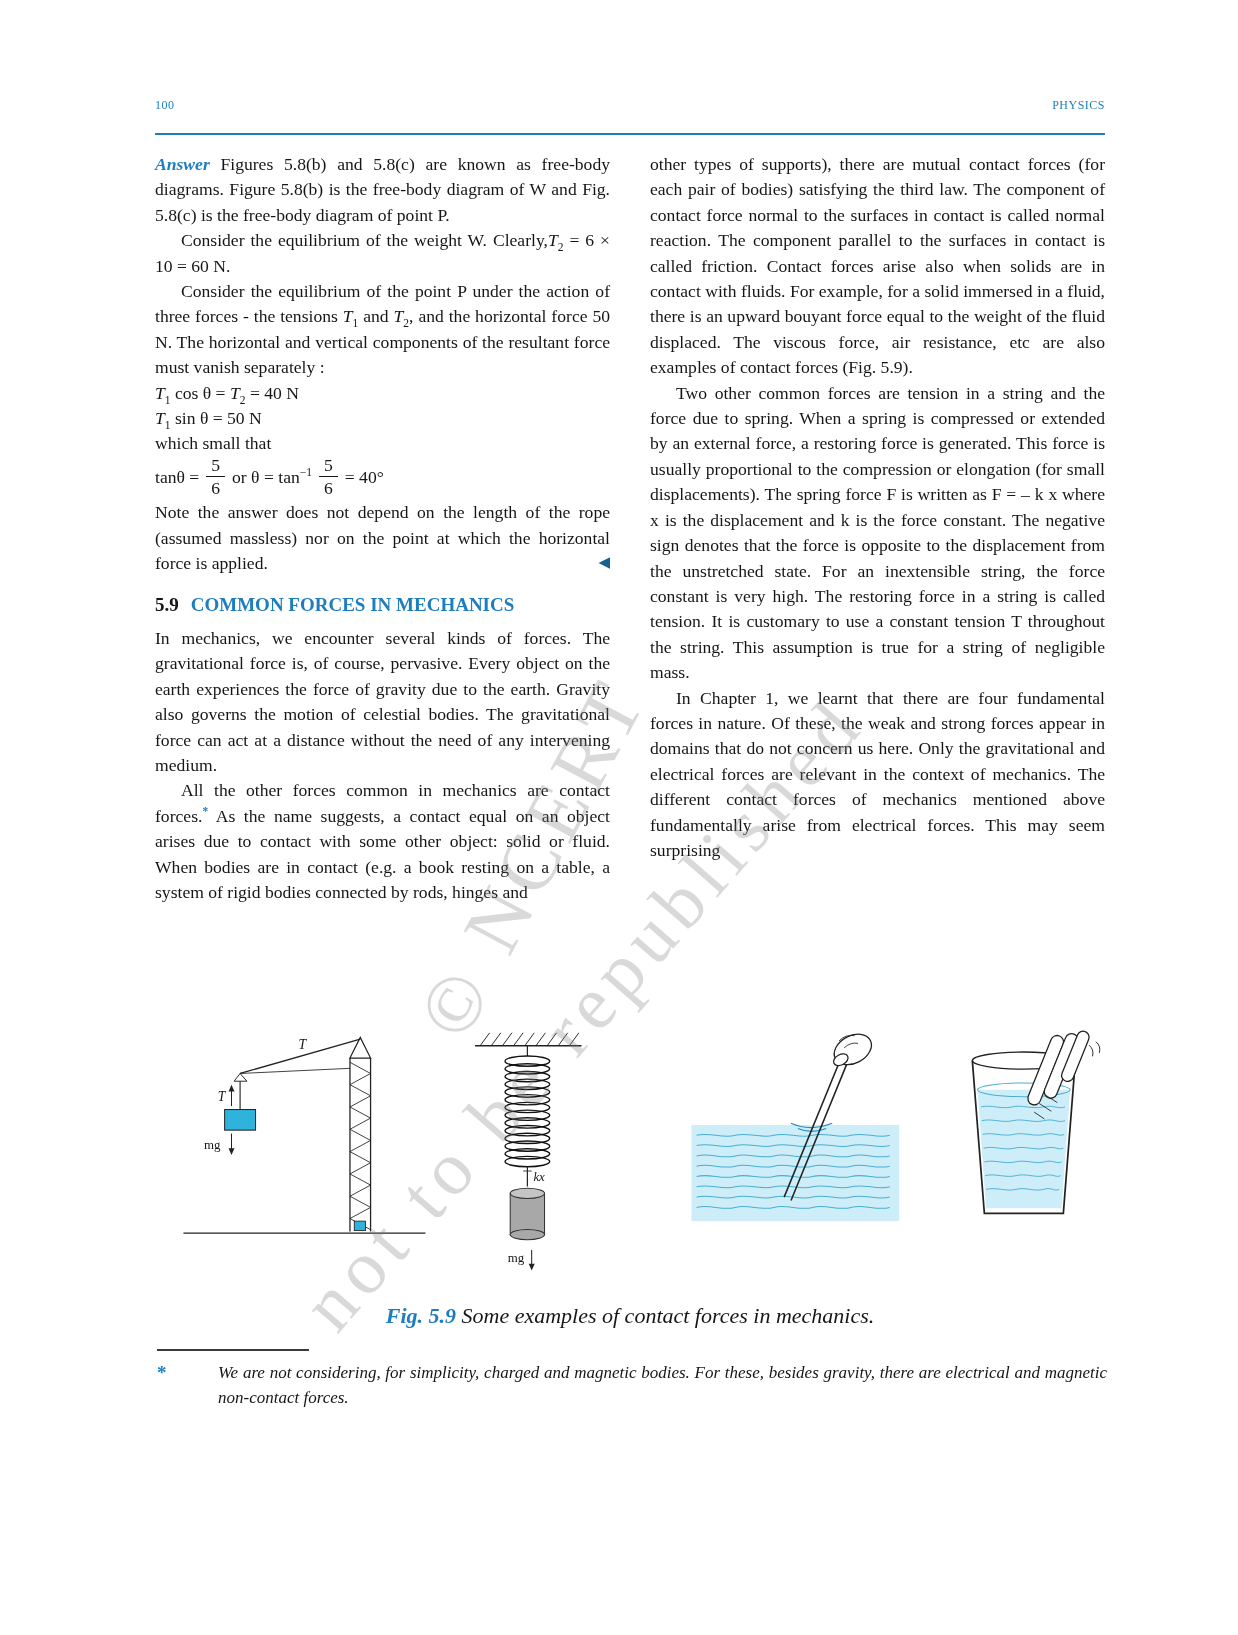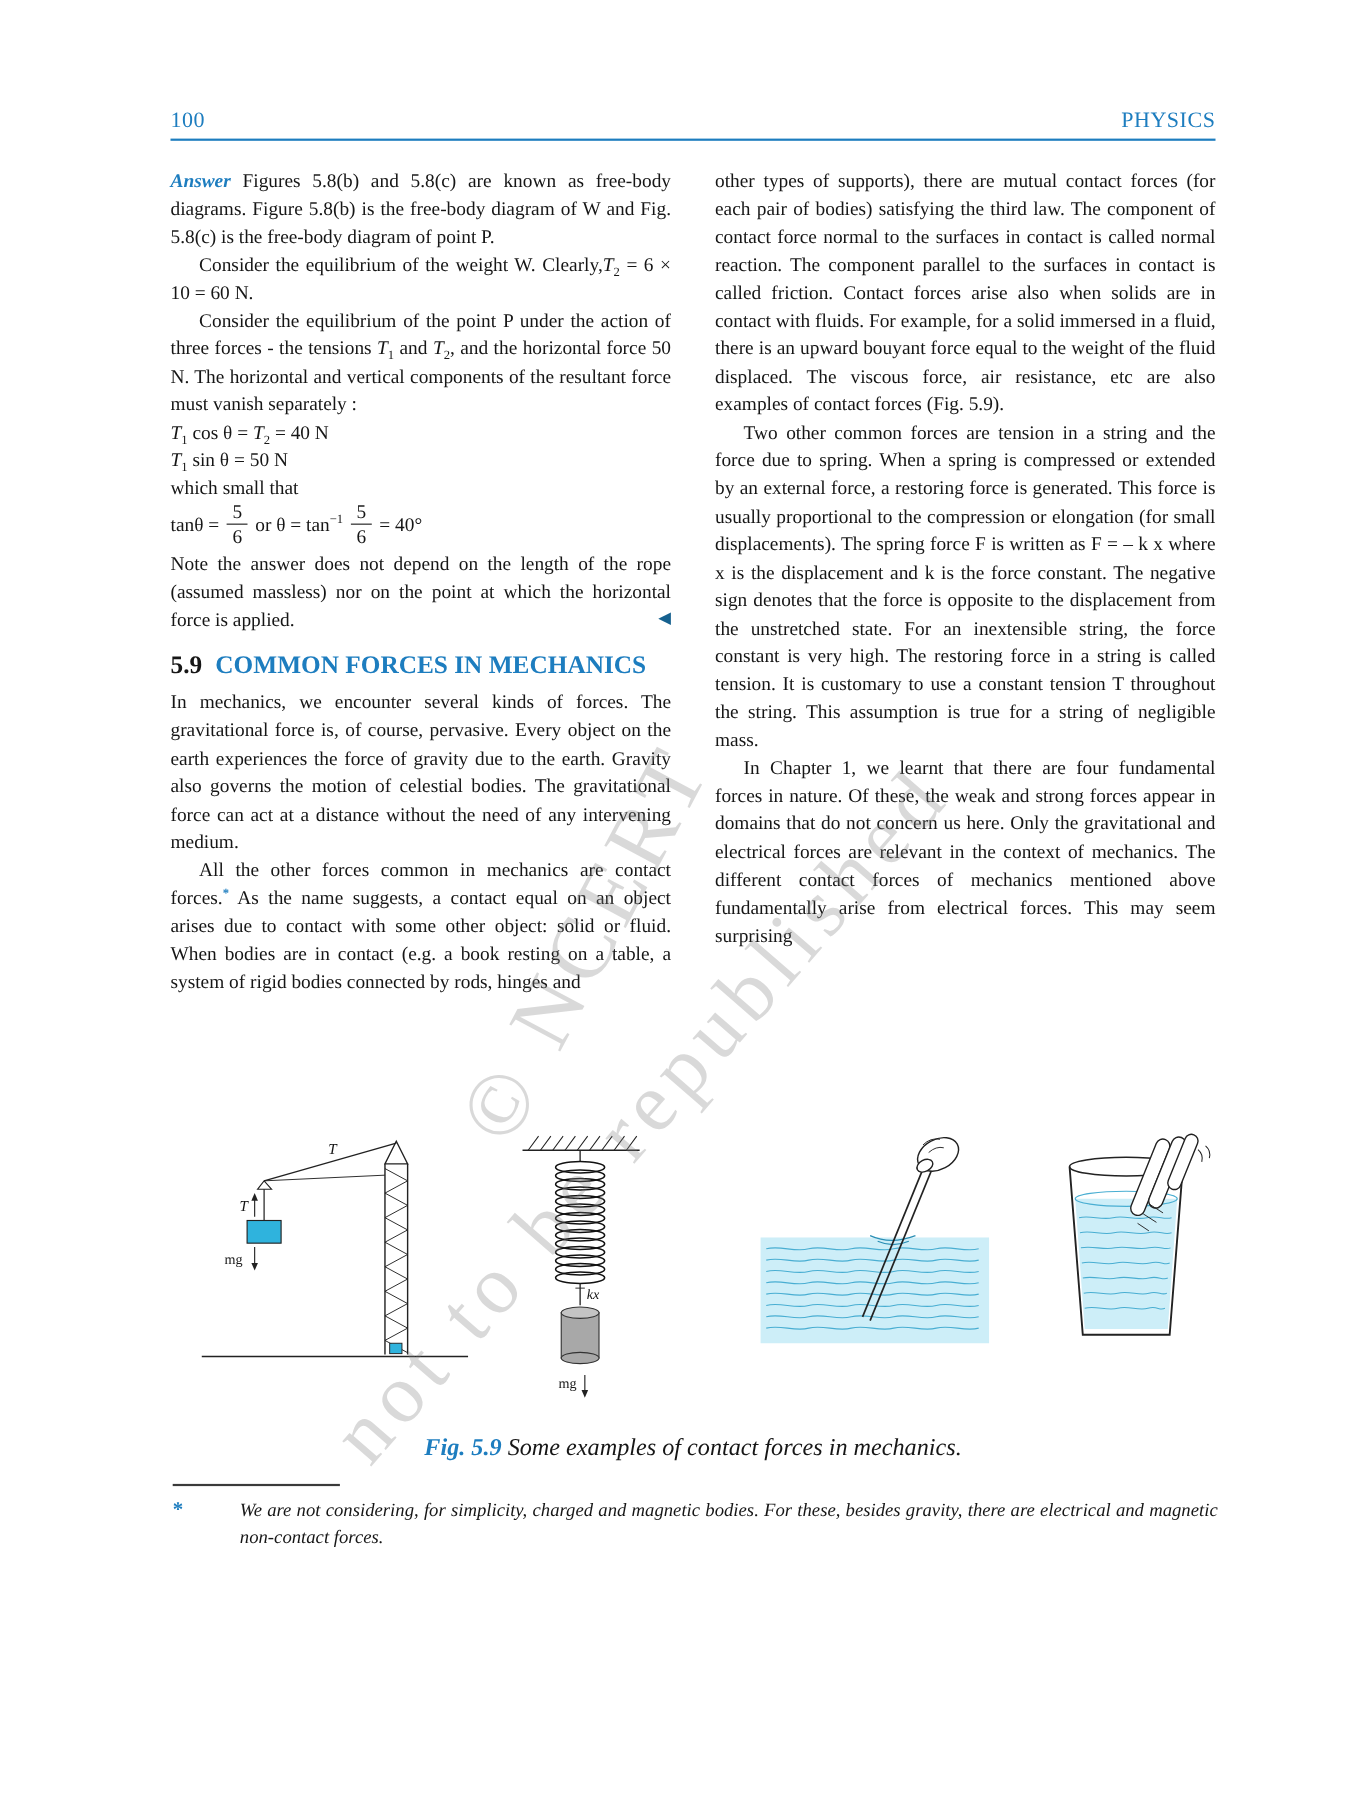--- a/index.html
+++ b/index.html
@@ -23,22 +23,22 @@
     position:absolute; white-space:nowrap; pointer-events:none; z-index:3;
     color:rgba(130,130,130,0.30); letter-spacing:8px;
     transform-origin:0 0; font-size:80px; font-family:"Liberation Serif", serif;
   }
   .wm1{left:400px; top:1010px; transform:rotate(-62deg);}
   .wm2{left:285px; top:1290px; transform:rotate(-49deg); font-size:76px;}
   
   .header{
     position:absolute; left:155px; top:98px; width:950px; z-index:2;
     display:flex; justify-content:space-between; align-items:center;
-    border-bottom:2.5px solid var(--accent); padding-bottom:5px;
-    color:var(--accent); font-size:20px; letter-spacing:0.5px;
+    border-bottom:2.5px solid var(--accent); padding-bottom:20px;
+    color:var(--accent); font-size:12px; letter-spacing:0.5px;
   }
   
   .columns{
     position:absolute; left:155px; top:152px; width:950px; z-index:2;
     display:flex; gap:40px; font-size:17.6px; line-height:25.4px;
   }
   .col{width:455px;}
   .col p{text-align:justify; margin:0;}
   .ind{text-indent:26px;}
   .sp6{margin-top:5px;}
@@ -46,21 +46,21 @@
   sub.sb{font-size:11.5px; line-height:0;}
   sup.sp{font-size:11.5px; line-height:0;}
   i{font-style:italic;}
   .eqline{margin:3px 0 3px 58px; text-align:left !important;}
   .tan-eq{margin:9px 0 10px 58px; text-align:left !important;}
   .frac{display:inline-block; vertical-align:middle; text-align:center; margin:0 7px; line-height:1.15; position:relative; top:-2px;}
   .frac .num{display:block; border-bottom:1.4px solid var(--ink); padding:0 5px 1px;}
   .frac .den{display:block; padding:1px 5px 0;}
   .note-p{position:relative;}
   .end-marker{position:absolute; right:0; bottom:1px; color:var(--accent-dark); font-size:15px;}
-  .sec-head{margin:15px 0 9px !important; font-size:23px; font-weight:bold; text-align:left !important;}
+  .sec-head{margin:15px 0 9px !important; font-size:19px; font-weight:bold; text-align:left !important;}
   .sec-num{color:var(--ink); margin-right:12px;}
   .sec-title{color:var(--accent);}
   .star{color:var(--accent); font-weight:bold;}
   
   .figure{
     position:absolute; left:150px; top:1008px; width:960px; height:290px; z-index:2;
     display:flex; align-items:flex-end;
   }
   .fig-crane{margin-left:30px; margin-bottom:42px;}
   .fig-spring{margin-left:34px; margin-bottom:0;}

